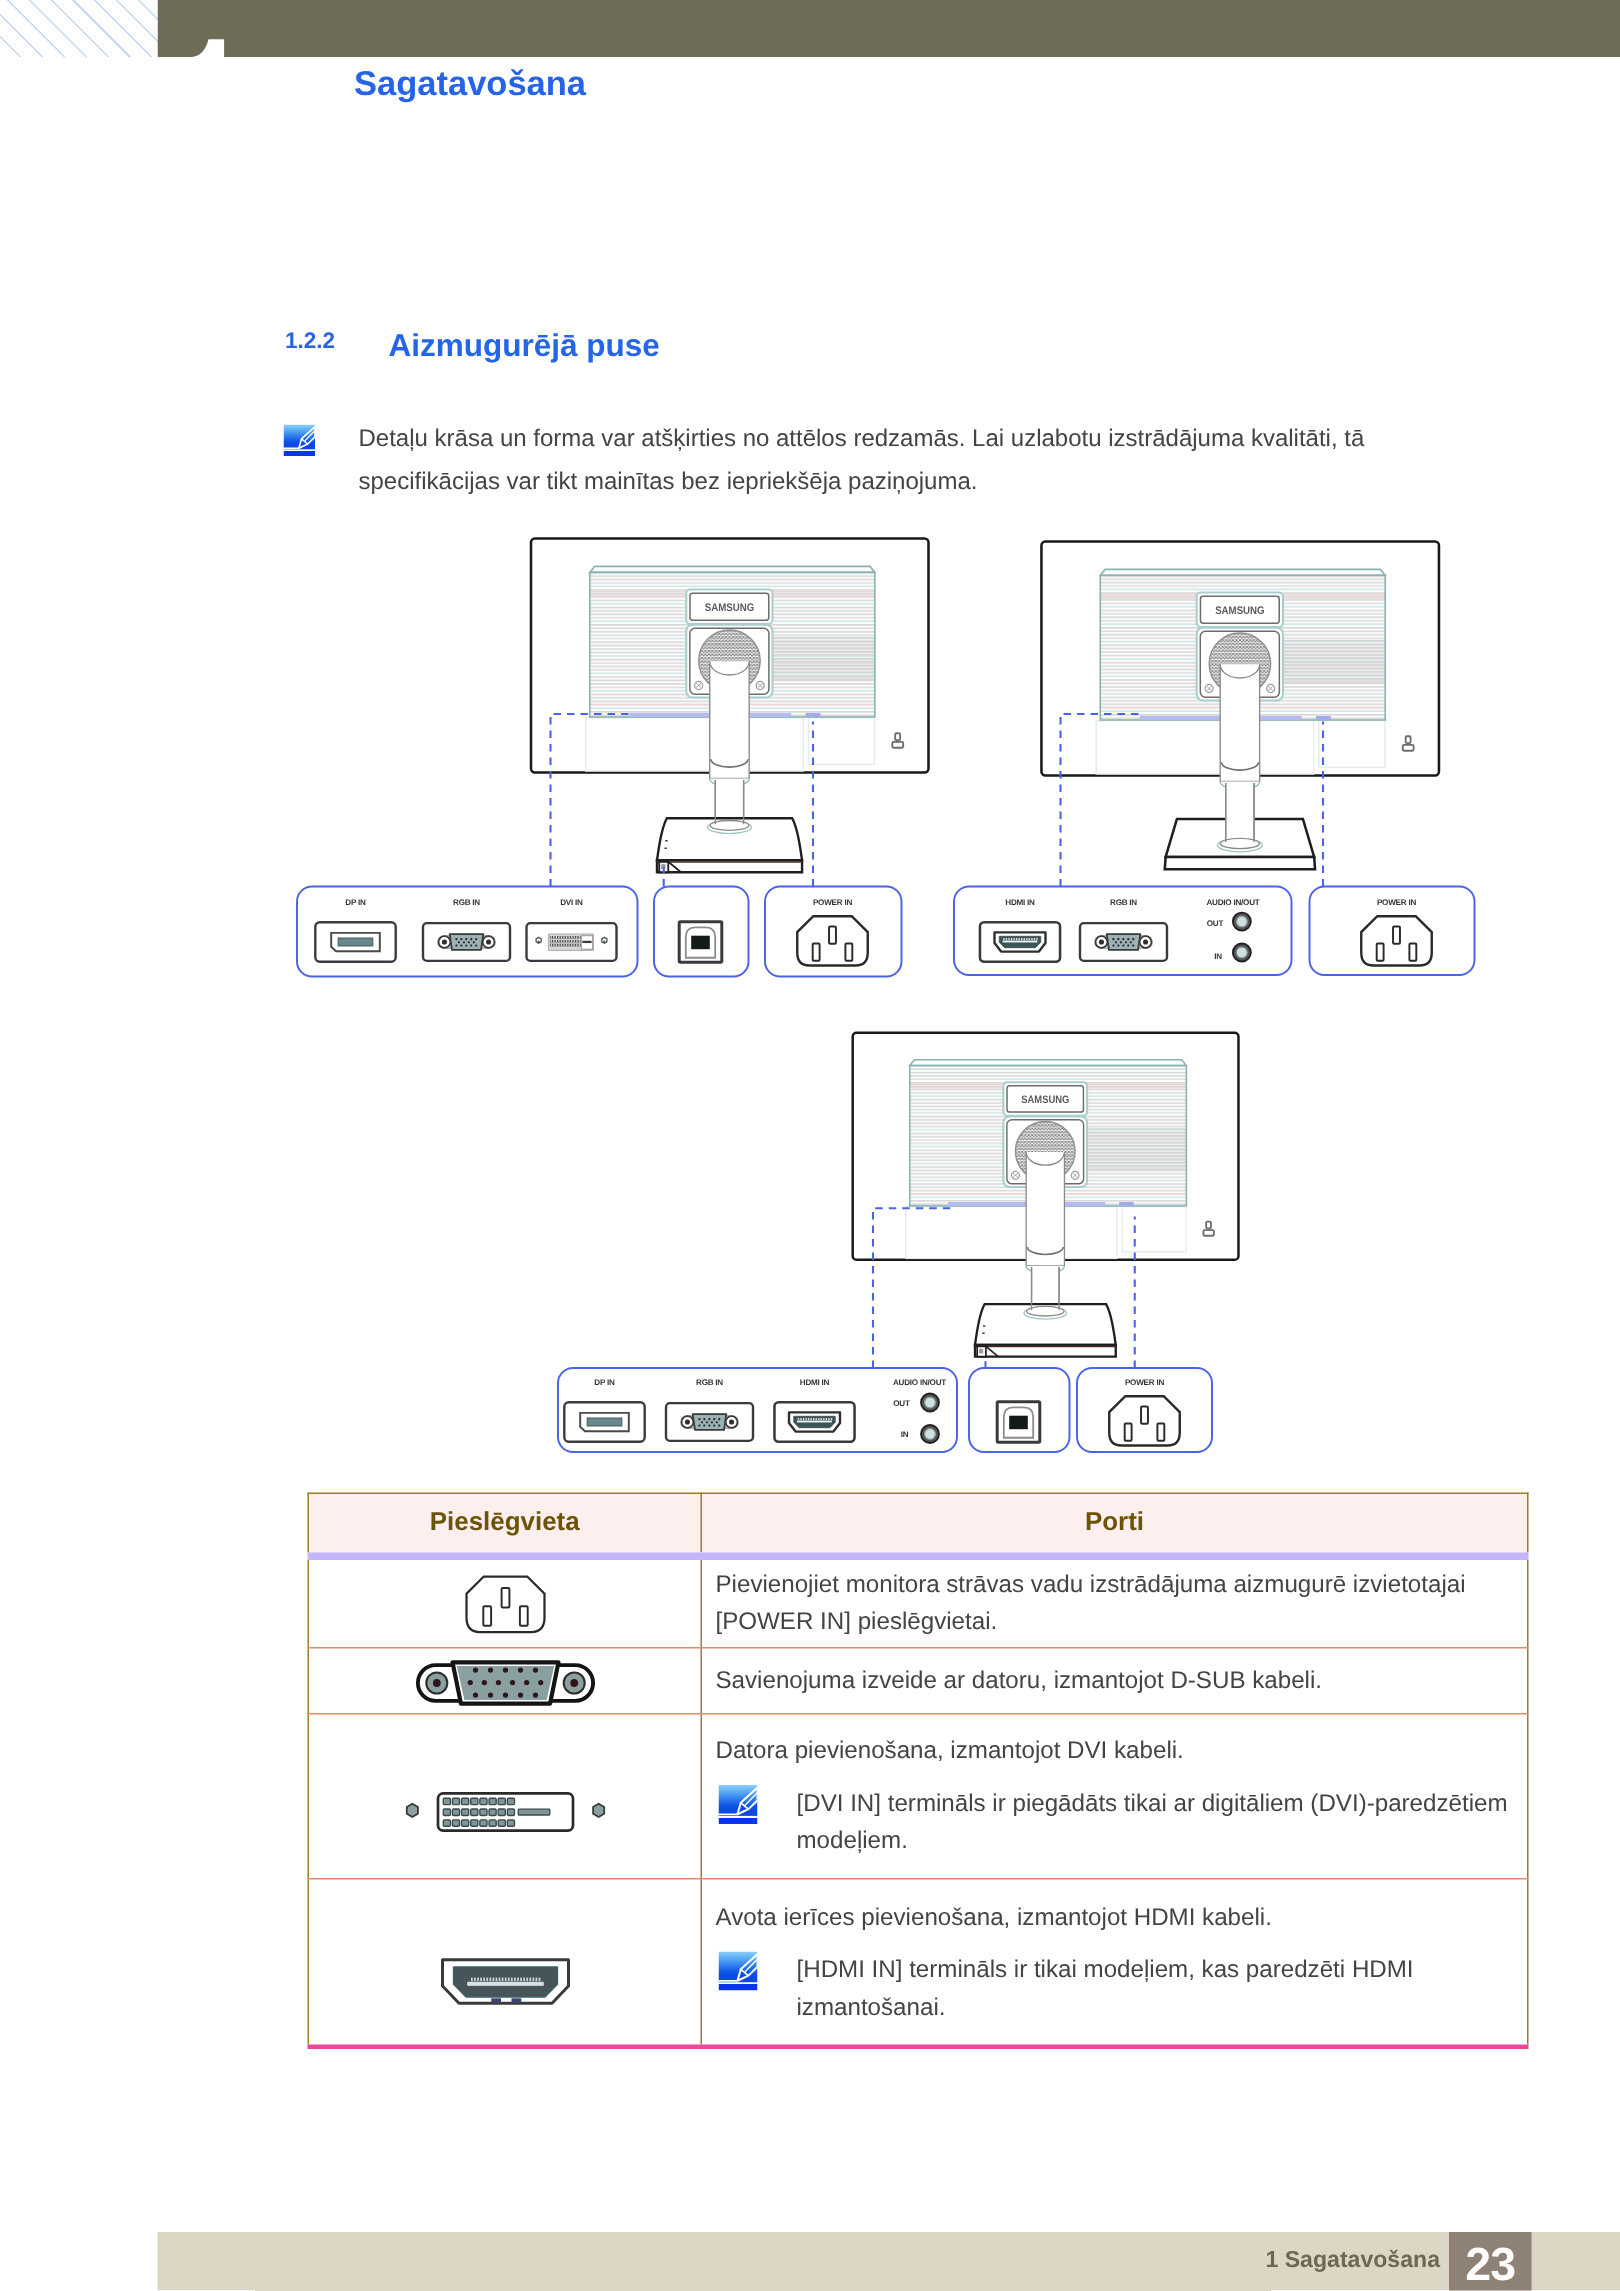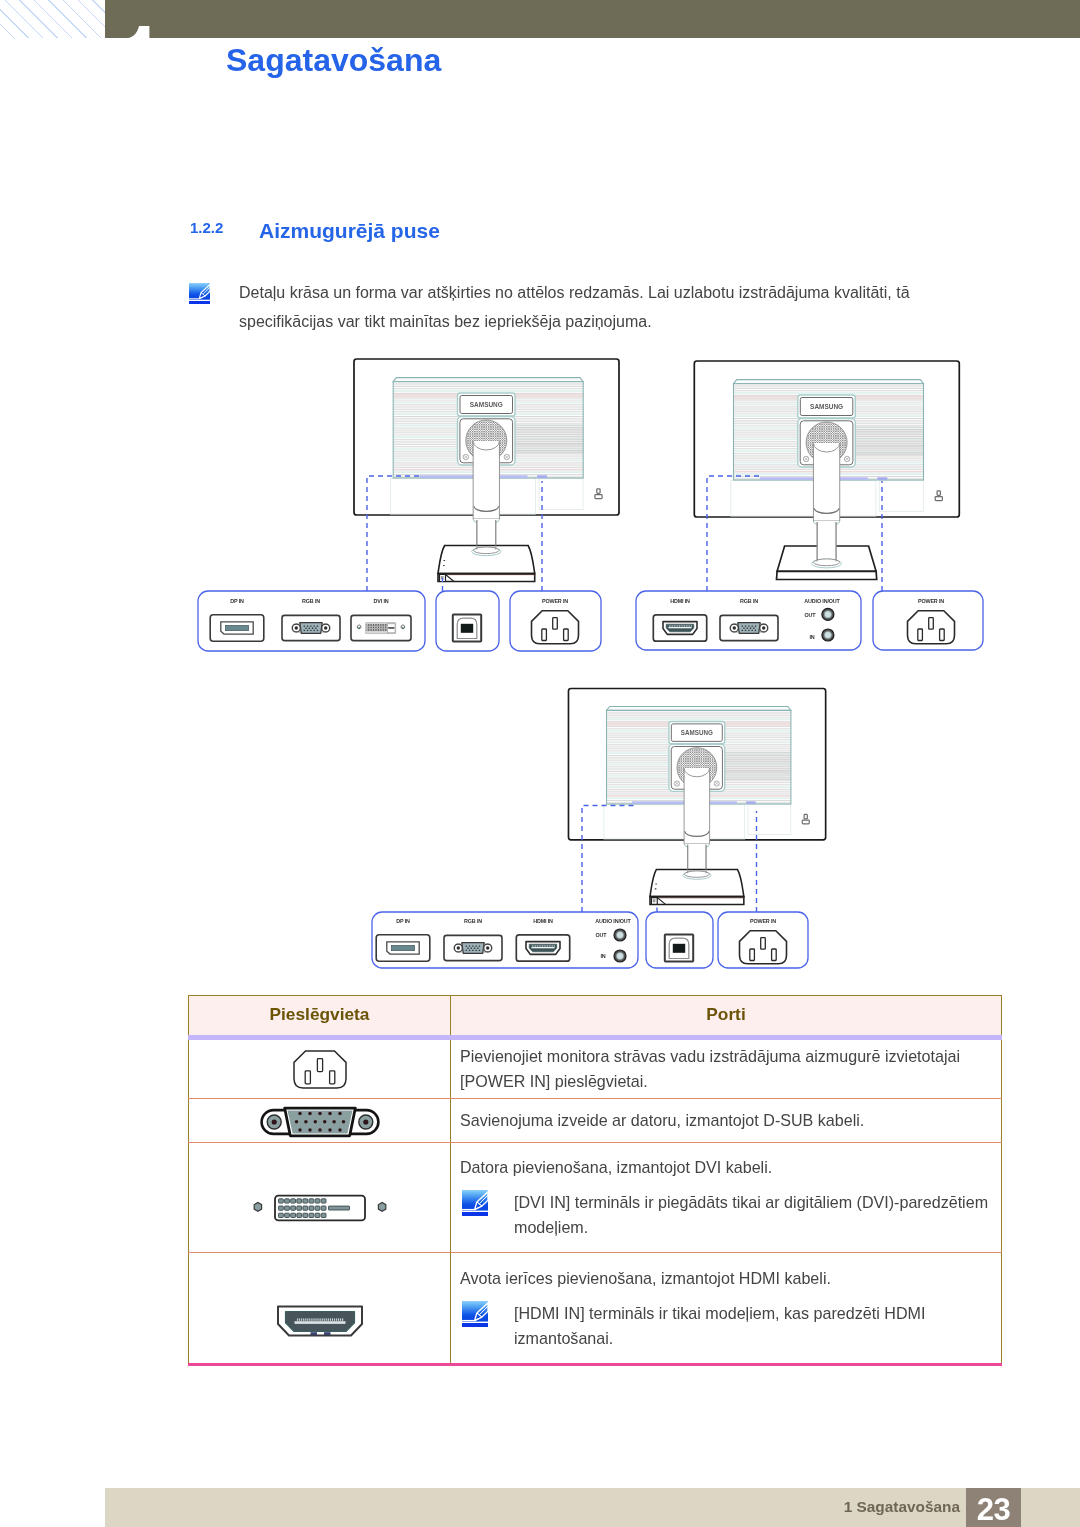--- a/index.html
+++ b/index.html
@@ -8,33 +8,33 @@
     font-family:"Liberation Sans", sans-serif;
     background:#ffffff; position:relative; overflow:hidden;
     -webkit-font-smoothing:antialiased;
   }
   
   .hatch { position:absolute; left:0; top:0; width:106px; height:38px;
     background-image:repeating-linear-gradient(45deg,
        rgba(255,255,255,0) 0px, rgba(255,255,255,0) 9.3px,
        rgba(150,185,240,0.55) 9.3px, rgba(150,185,240,0.55) 10.3px); }
   .olivebar { position:absolute; left:105px; top:0; }
-  .chap-title { position:absolute; left:226px; top:42px;
-    font-size:32px; font-weight:bold; color:#2563e8; letter-spacing:0px; }
+  .chap-title { position:absolute; left:236px; top:42px;
+    font-size:23px; font-weight:bold; color:#2563e8; letter-spacing:0px; }
   
   .sec-num { position:absolute; left:190px; top:219px; font-size:15px; font-weight:bold; color:#2565e8; }
   .sec-title { position:absolute; left:259px; top:219px; font-size:21px; font-weight:bold; color:#2565e8; }
   
   .noteicon { position:absolute; left:189px; top:283px; }
   .note-text { position:absolute; left:239px; top:278px; width:712px;
     font-size:16px; color:#444; line-height:29px; }
   
   #diagrams { position:absolute; left:0; top:0; width:1080px; height:1527px; pointer-events:none; }
   
-  table.ports { position:absolute; left:188px; top:995px; width:814px;
+  table.ports { position:absolute; left:205px; top:995px; width:814px;
     border-collapse:collapse;border-radius:25px; }
   table.ports th {
     background:#fcefee; border:1px solid #9a7f24; color:#6b5406;
     font-size:17.3px; font-weight:bold; text-align:center; height:42px; padding:0 0 2px;
   }
   table.ports td { border-left:1px solid #9a7f24; border-right:1px solid #9a7f24;
     border-top:1px solid #e08b6b; border-bottom:1px solid #e08b6b;
     vertical-align:middle; }
   table.ports tr.last td { border-bottom:3px solid #ec4899; }
   table.ports tr.first td { border-top:5px solid #c4b5fd; }

